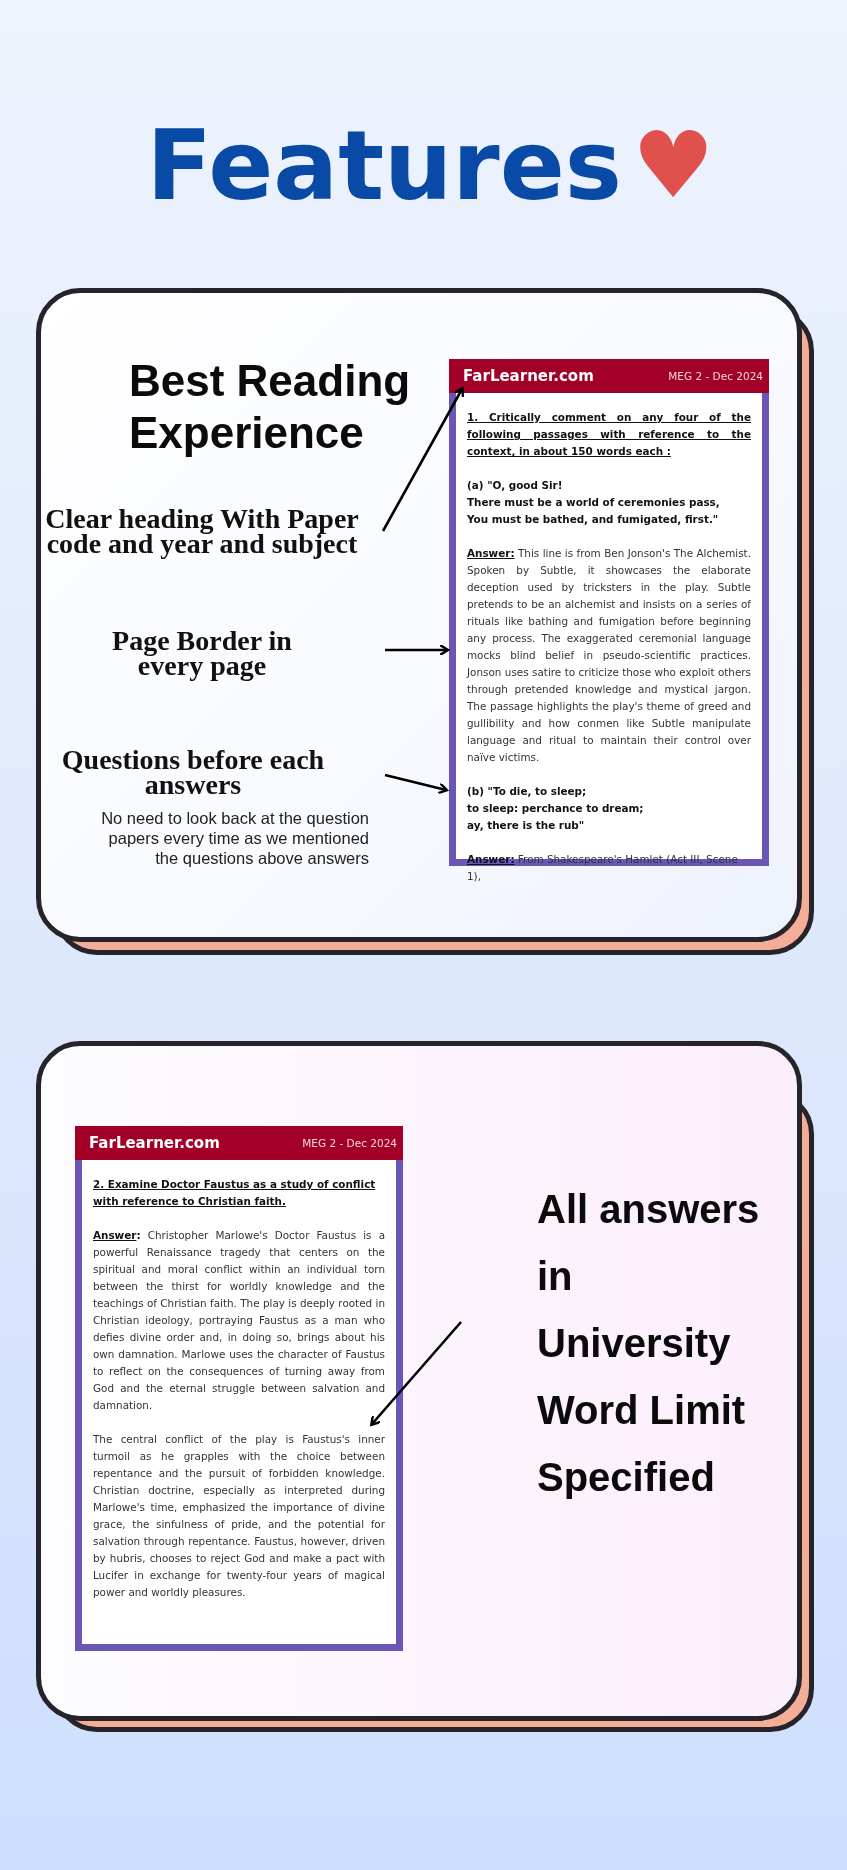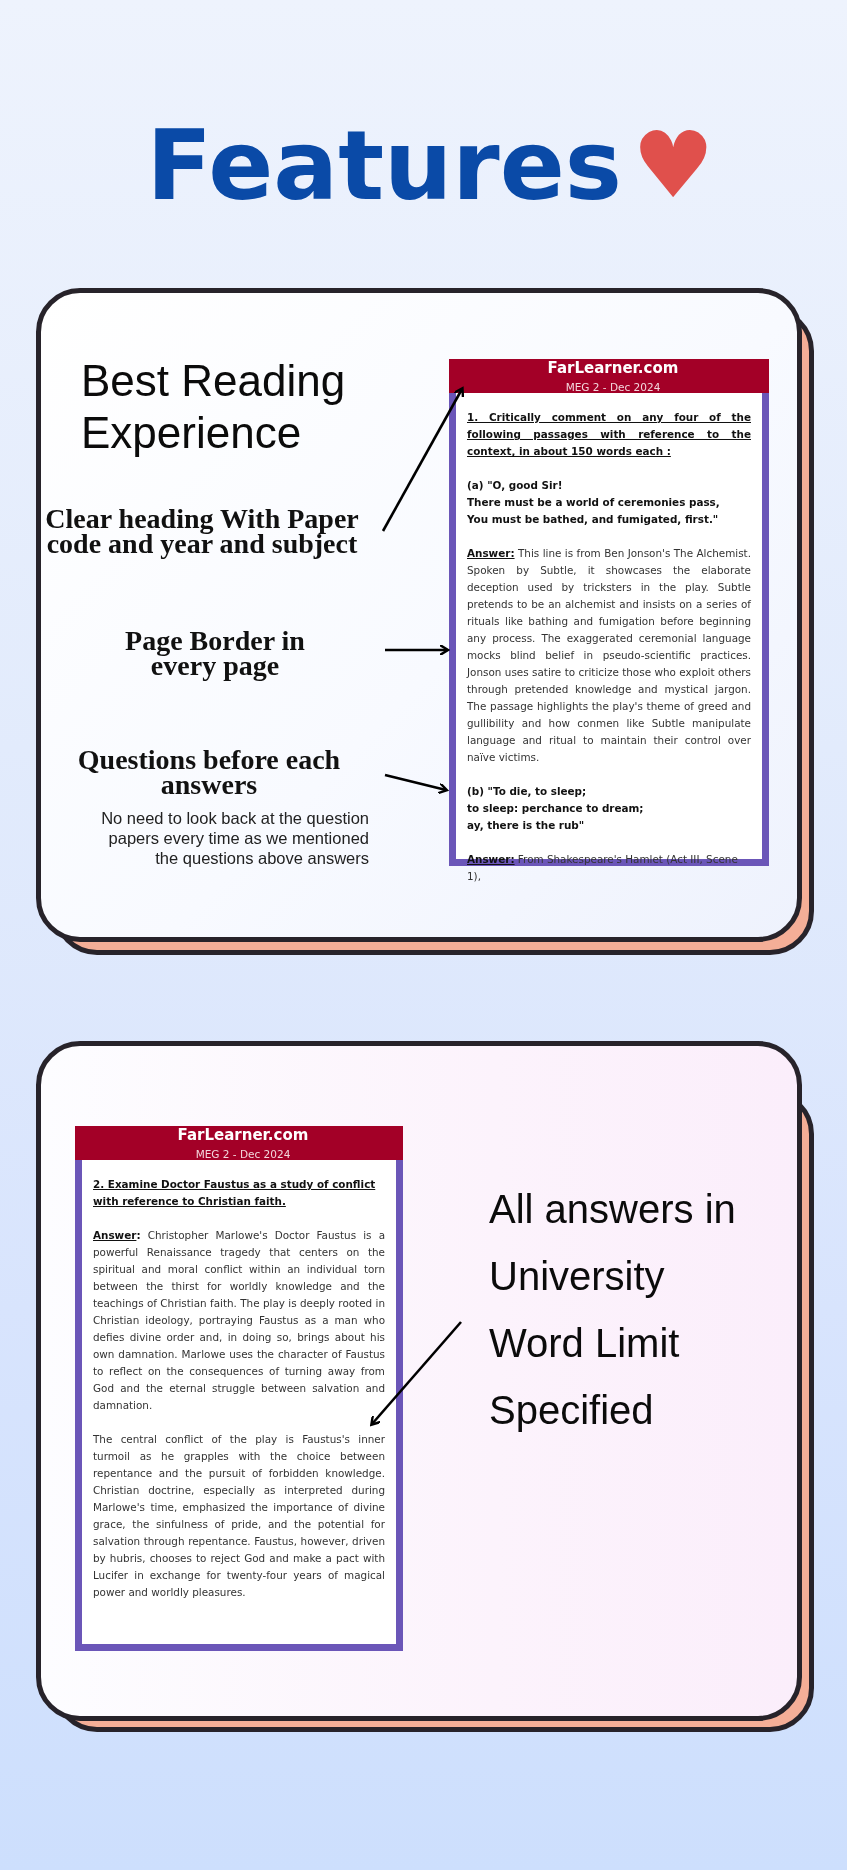--- a/index.html
+++ b/index.html
@@ -36,52 +36,52 @@
   }
   #card1-shadow { left: 53px; top: 307px; width: 761px; height: 648px; }
   #card1 { left: 36px; top: 288px; width: 766px; height: 654px;
     background: linear-gradient(135deg, #ffffff 0%, #f8faff 55%, #eef2fd 100%); }
   #card2-shadow { left: 53px; top: 1090px; width: 761px; height: 642px; }
   #card2 { left: 36px; top: 1041px; width: 766px; height: 680px;
     background: linear-gradient(90deg, #fdfdff 0%, #fcf3fc 60%, #fbeefb 100%); }
 
   .big-heading {
     position: absolute;
-    font-weight: 400; color: #0b0b0b;
+    font-weight: 700; color: #0b0b0b;
     font-family: "Liberation Sans", sans-serif;
+    margin-left: 48px;
   }
   #h1 { left: 40px; top: 62px; font-size: 44px; line-height: 52px; }
   #h2 { left: 448px; top: 130px; font-size: 40px; line-height: 67px; }
 
   .callout {
     position: absolute; text-align: center;
     font-weight: 700; font-size: 28px; line-height: 25px; color: #111; font-family: Liberation Serif, serif;
   }
   #callout-heading { right: 435px; top: 213px; width: 320px; }
-  #callout-border { right: 422px; top: 335px; width: 320px; }
-  #callout-questions { right: 428px; top: 454px; width: 320px; }
+  #callout-border { right: 435px; top: 335px; width: 320px; }
+  #callout-questions { right: 444px; top: 454px; width: 320px; }
   #callout-note {
     position: absolute; right: 428px; top: 515px; width: 320px;
     text-align: right; font-size: 16.5px; line-height: 20px; color: #222; font-weight: 400;
   }
 
   .paper {
     position: absolute;
     background: #ffffff;
     border-left: 7px solid #6b56b8;
     border-right: 7px solid #6b56b8;
     border-bottom: 7px solid #6b56b8;
     font-family: "DejaVu Sans", sans-serif;
   }
   .paper-header {
     position: absolute; left: -7px; right: -7px; top: 0; height: 34px;
     background: #a30027;
     display: flex; align-items: center; justify-content: space-between;
     padding: 0 6px 0 14px;
-    flex-direction: column;
   }
   .paper-brand { color: #fff; font-weight: 700; font-size: 15px; }
   .paper-code { color: #f3d6dc; font-size: 10.5px; }
   .paper-body {
     position: absolute; left: 11px; right: 11px; top: 50px;
     font-size: 10.4px; line-height: 17px; color: #333;
     text-align: justify;
   }
   .paper-body .q { font-weight: 700; color: #111; text-decoration: underline; }
   .paper-body .ans-label { font-weight: 700; text-decoration: underline; color: #111; }

